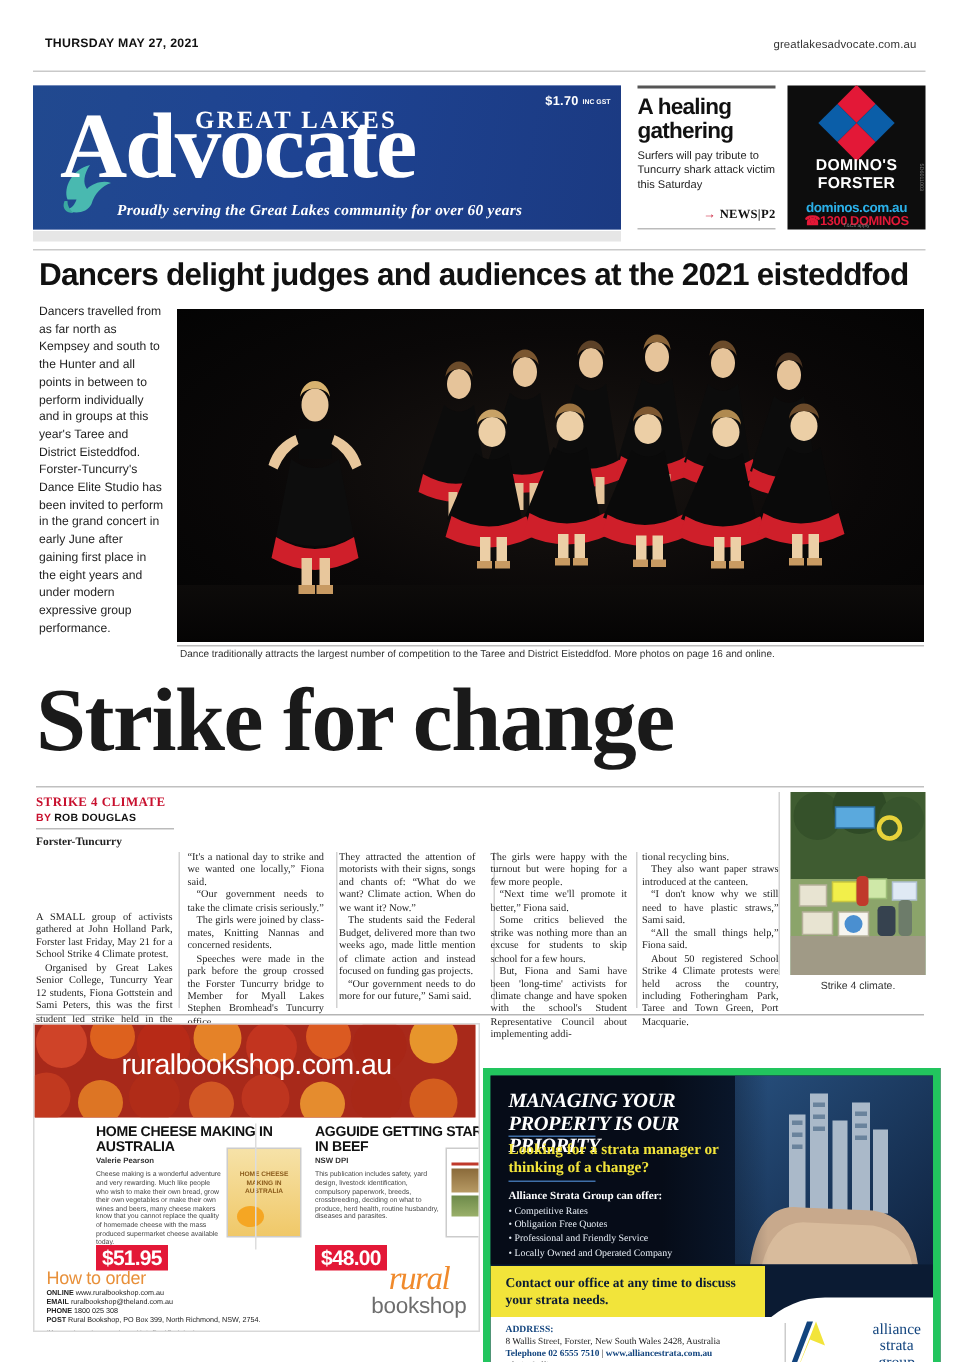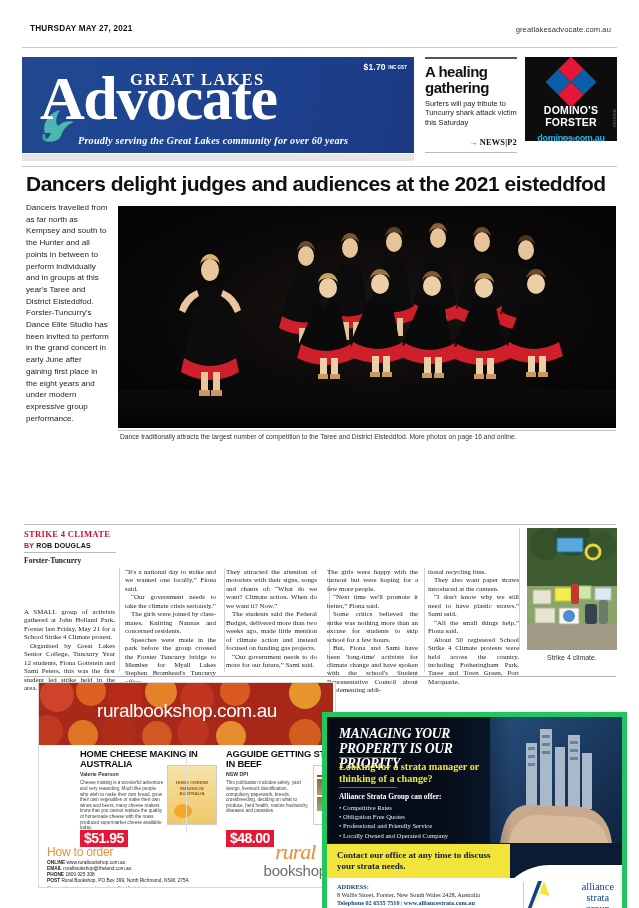--- a/index.html
+++ b/index.html
@@ -25,21 +25,21 @@
   
   .teaser{position:absolute;left:425px;top:57px;width:92px;height:96px;}
   .teaser .tl{position:absolute;left:0;top:0;width:92px;height:2px;background:#555;}
   .teaser h2{position:absolute;left:0;top:7px;margin:0;width:92px;font-size:15px;line-height:15.5px;font-weight:bold;letter-spacing:-.5px;color:#111;}
   .teaser p{position:absolute;left:0;top:42px;margin:0;width:92px;font-size:7.4px;line-height:9.3px;color:#222;}
   .teaser .news{position:absolute;right:0;bottom:6px;font-size:8.4px;font-weight:bold;color:#111;font-family:"Liberation Serif",serif;letter-spacing:.2px;}
   .teaser .news .arw{color:#c8102e;font-family:"Liberation Sans",sans-serif;}
   .teaser .bl{position:absolute;left:0;bottom:0;width:92px;height:1px;background:#bbb;}
 
   
-  .dom{position:absolute;left:525px;top:57px;width:92px;height:84px;background:#0d0d0d;overflow:hidden;}
+  .dom{position:absolute;left:525px;top:57px;width:92px;height:96px;background:#0d0d0d;overflow:hidden;}
   .dom-logo{position:absolute;left:50%;top:7px;transform:translateX(-50%) rotate(45deg);width:36px;height:36px;}
   .dom-logo .q{position:absolute;width:18px;height:18px;}
   .dom-logo .q1{left:0;top:0;background:#e31837;}
   .dom-logo .q2{right:0;top:0;background:#0b5ea8;}
   .dom-logo .q3{left:0;bottom:0;background:#0b5ea8;}
   .dom-logo .q4{right:0;bottom:0;background:#e31837;}
   .dom-name{position:absolute;left:0;right:0;top:48px;text-align:center;color:#fff;font-size:10.5px;font-weight:bold;line-height:11.5px;letter-spacing:.2px;}
   .dom-url{position:absolute;left:0;right:0;top:76px;text-align:center;color:#2bb0e8;font-size:9px;font-weight:bold;letter-spacing:-.3px;}
   .dom-phone{position:absolute;left:0;right:0;top:85px;text-align:center;color:#e31837;font-size:8.6px;font-weight:bold;letter-spacing:-.3px;}
   .dom-tc{position:absolute;left:0;right:0;bottom:1px;text-align:center;color:#888;font-size:3.4px;}
@@ -67,21 +67,21 @@
   .col p{margin:0;text-indent:6px;}
   .col p.first{text-indent:0;}
   .col.c1{padding-top:0;}
   .colrule{position:absolute;top:568px;width:1px;height:104px;background:#d2d2d2;}
 
   .strike-photo{position:absolute;left:527px;top:528px;width:90px;height:122px;overflow:hidden;background:#6c7f5a;}
   .strike-cap{position:absolute;left:527px;top:654px;width:90px;text-align:center;font-size:7px;color:#333;}
   .hr-bottom{position:absolute;left:24px;top:676px;width:592px;height:1px;background:#b5b5b5;}
 
   
-  .rbs{position:absolute;left:38px;top:682px;width:296px;height:204px;background:#fff;border:1px solid #d8d8d8;overflow:hidden;}
+  .rbs{position:absolute;left:22px;top:682px;width:296px;height:204px;background:#fff;border:1px solid #d8d8d8;overflow:hidden;}
   .rbs-leaves{position:absolute;left:0;top:0;width:294px;height:62px;overflow:hidden;background:#b8321e;}
   .rbs-url{position:absolute;left:0;right:0;top:17px;text-align:center;font-size:19px;color:#fff;letter-spacing:-.4px;}
   .bk{position:absolute;top:66px;width:139px;height:88px;margin-left:35px;}
   .bk.left{left:6px;}
   .bk.right{left:152px;}
   .bk h3{margin:0;font-size:9.4px;line-height:10.2px;font-weight:bold;color:#111;letter-spacing:-.2px;}
   .bk .auth{margin:2px 0 0;font-size:5.2px;font-weight:bold;color:#333;}
   .bk .desc{margin:3px 0 0;width:85px;font-size:4.6px;line-height:5.6px;color:#444;}
   .bk .cover{position:absolute;right:2px;top:16px;width:48px;height:58px;border:1px solid #ccc;}
   .bk .price{position:absolute;left:0;bottom:-10px;background:#e31837;color:#fff;font-size:14px;font-weight:bold;padding:0 4px 1px;letter-spacing:-.5px;}
@@ -293,20 +293,21 @@
               <rect x="-10" y="92" width="10" height="5" fill="#c89a62"></rect>
               <rect x="2" y="92" width="10" height="5" fill="#c89a62"></rect>
             </g>
         </g>
       </g>
     </svg>
   </div>
   <div class="cap-rule"></div>
   <div class="lead-cap">Dance traditionally attracts the largest number of competition to the Taree and District Eisteddfod. More photos on page 16 and online.</div>
 
+  <div class="strike-hl">Strike for change</div>
   <div class="hr-thin"></div>
   <div class="kicker">STRIKE 4 CLIMATE</div>
   <div class="byline">
     <span class="by">BY</span>
     <span>ROB DOUGLAS</span>
   </div>
   <div class="byrule"></div>
   <div class="place">Forster-Tuncurry</div>
 
   <div class="colrule" style="left:119px;"></div>

